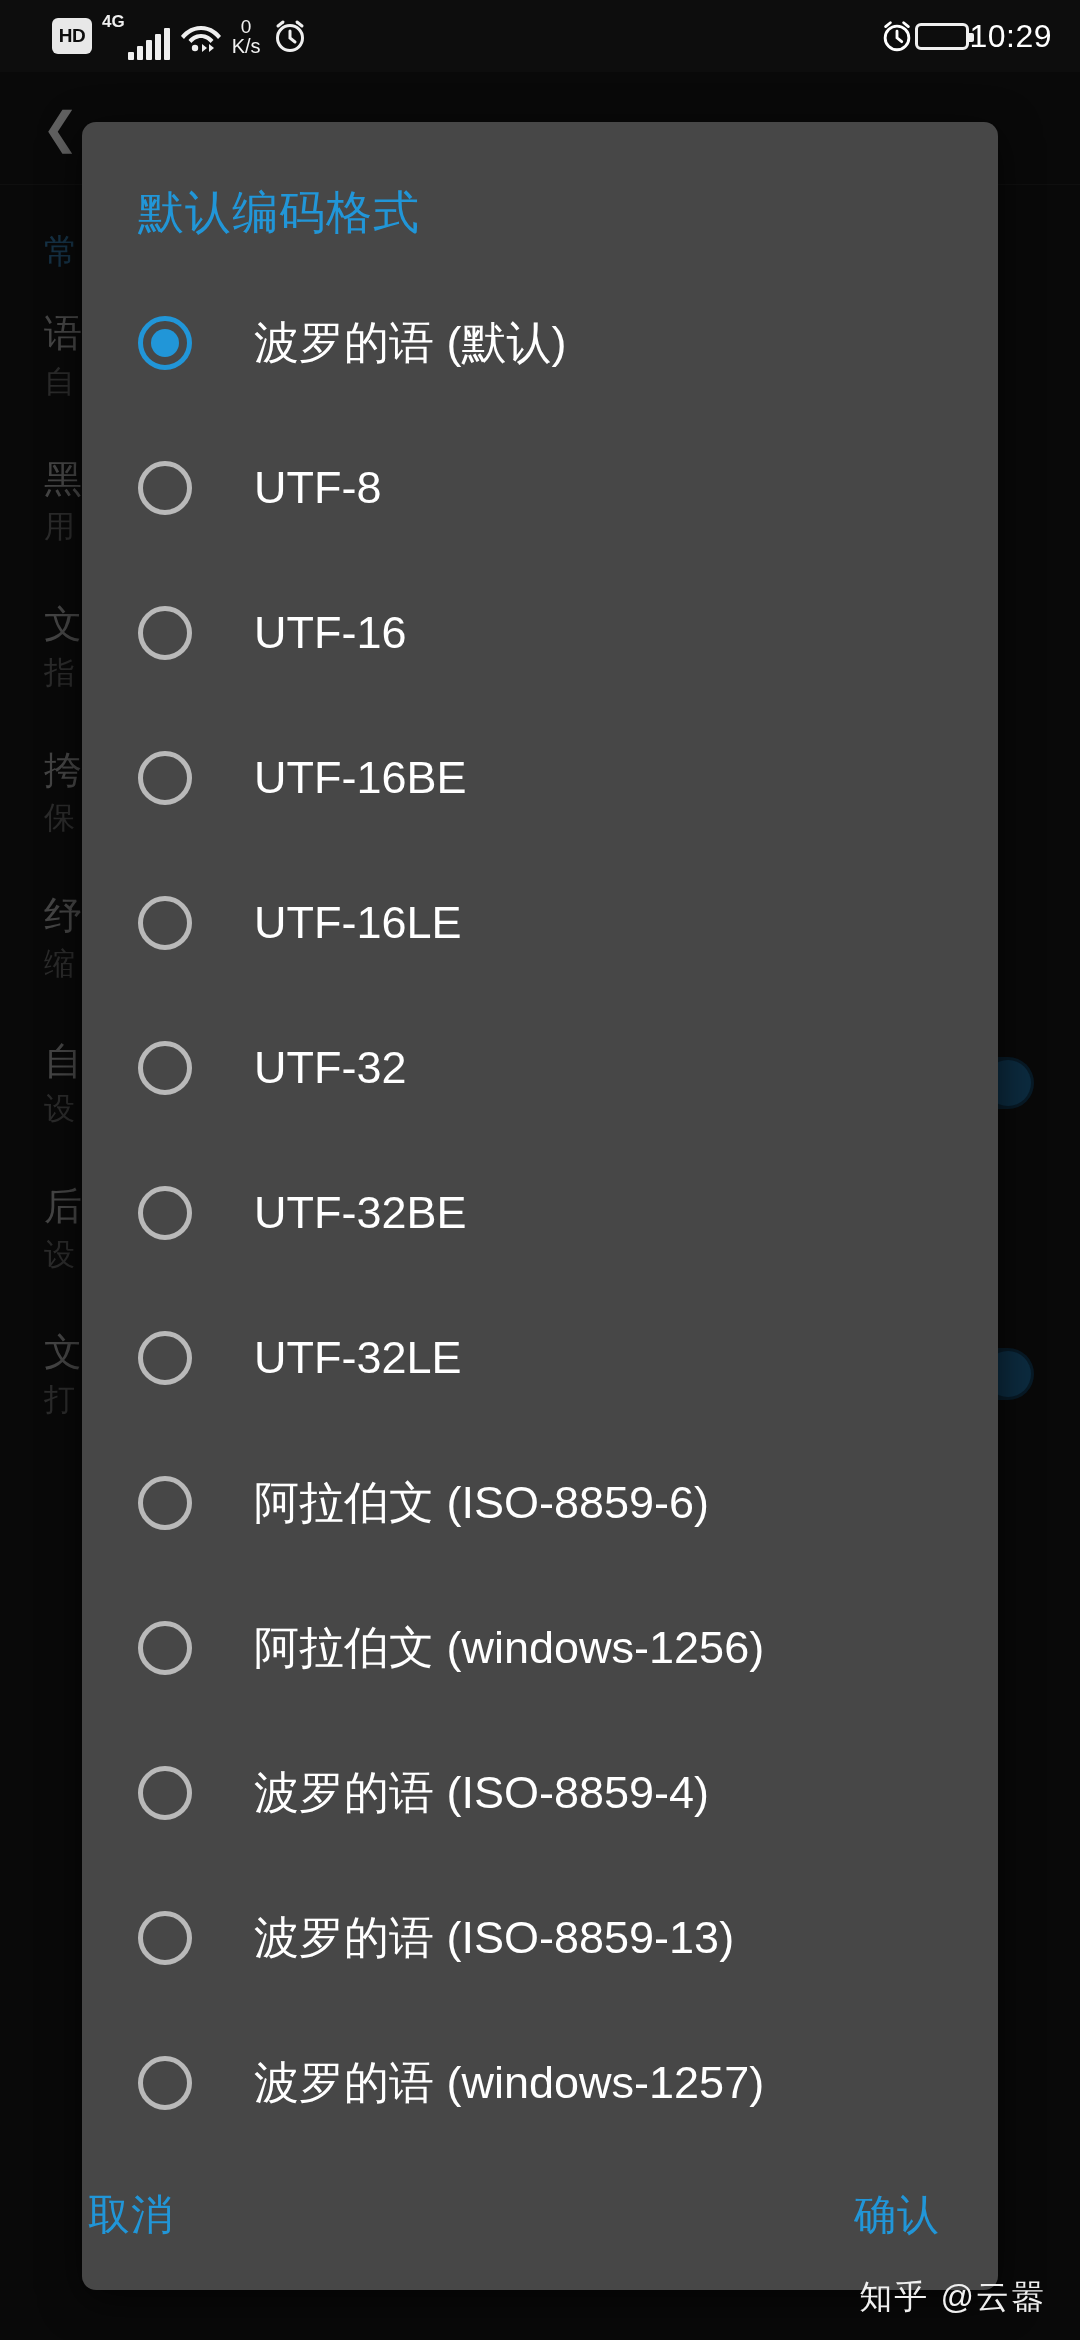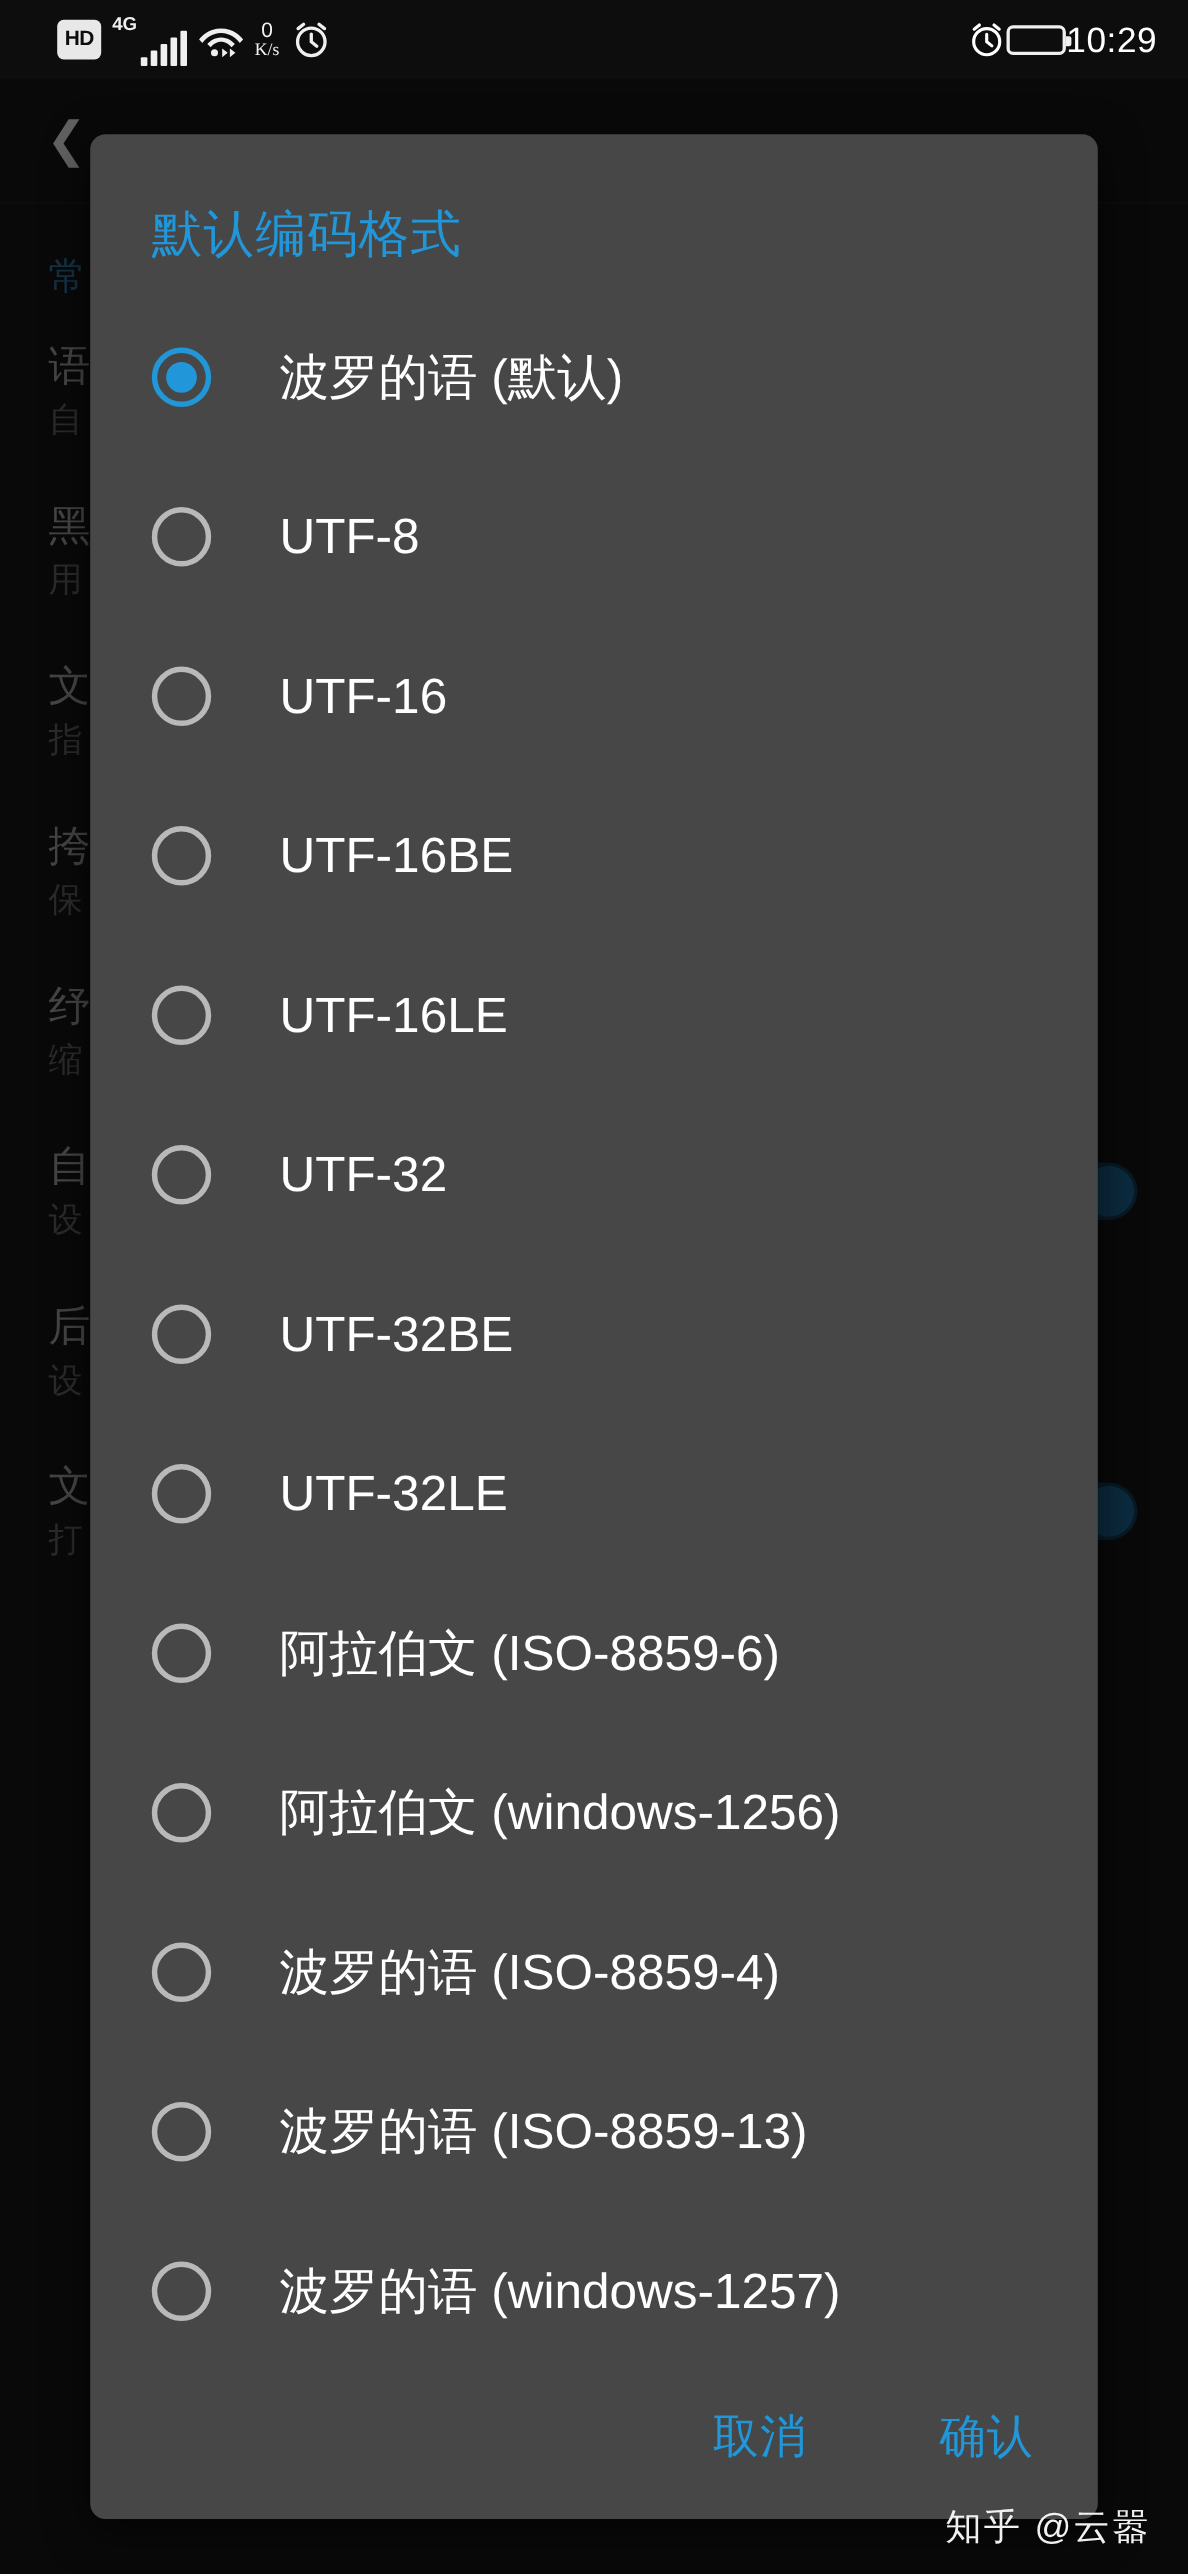--- a/index.html
+++ b/index.html
@@ -64,21 +64,21 @@
   .bars i:nth-child(1) { height: 8px; }
   .bars i:nth-child(2) { height: 14px; }
   .bars i:nth-child(3) { height: 20px; }
   .bars i:nth-child(4) { height: 26px; }
   .bars i:nth-child(5) { height: 32px; }
   .netspeed {
     display: flex; flex-direction: column; align-items: center;
     color: #f2f2f2; line-height: 1.0;
   }
   .netspeed .n { font-size: 19px; }
-  .netspeed .u { font-size: 16px; font-family: Liberation Serif, serif; }
+  .netspeed .u { font-size: 20px; }
   .clock-txt { color: #ffffff; font-size: 32px; letter-spacing: 0.5px; }
   .battery {
     width: 54px; height: 27px;
     border: 3px solid #efefef;
     border-radius: 6px;
     position: relative;
     box-sizing: border-box;
     padding: 3px;
   }
   .battery::after {
@@ -205,21 +205,21 @@
     margin-left: 62px;
     color: #ffffff;
     font-size: 45px;
     white-space: nowrap;
   }
   .dialog-actions {
     flex: 0 0 auto;
     height: 150px;
     display: flex;
     align-items: center;
-    justify-content: flex-end;
+    justify-content: space-between;
     padding-right: 52px;
     gap: 108px;
   }
   .act-btn {
     color: #2196d8;
     font-size: 42px;
     letter-spacing: 1px;
     background: none;
     border: none;
     padding: 10px 6px;

